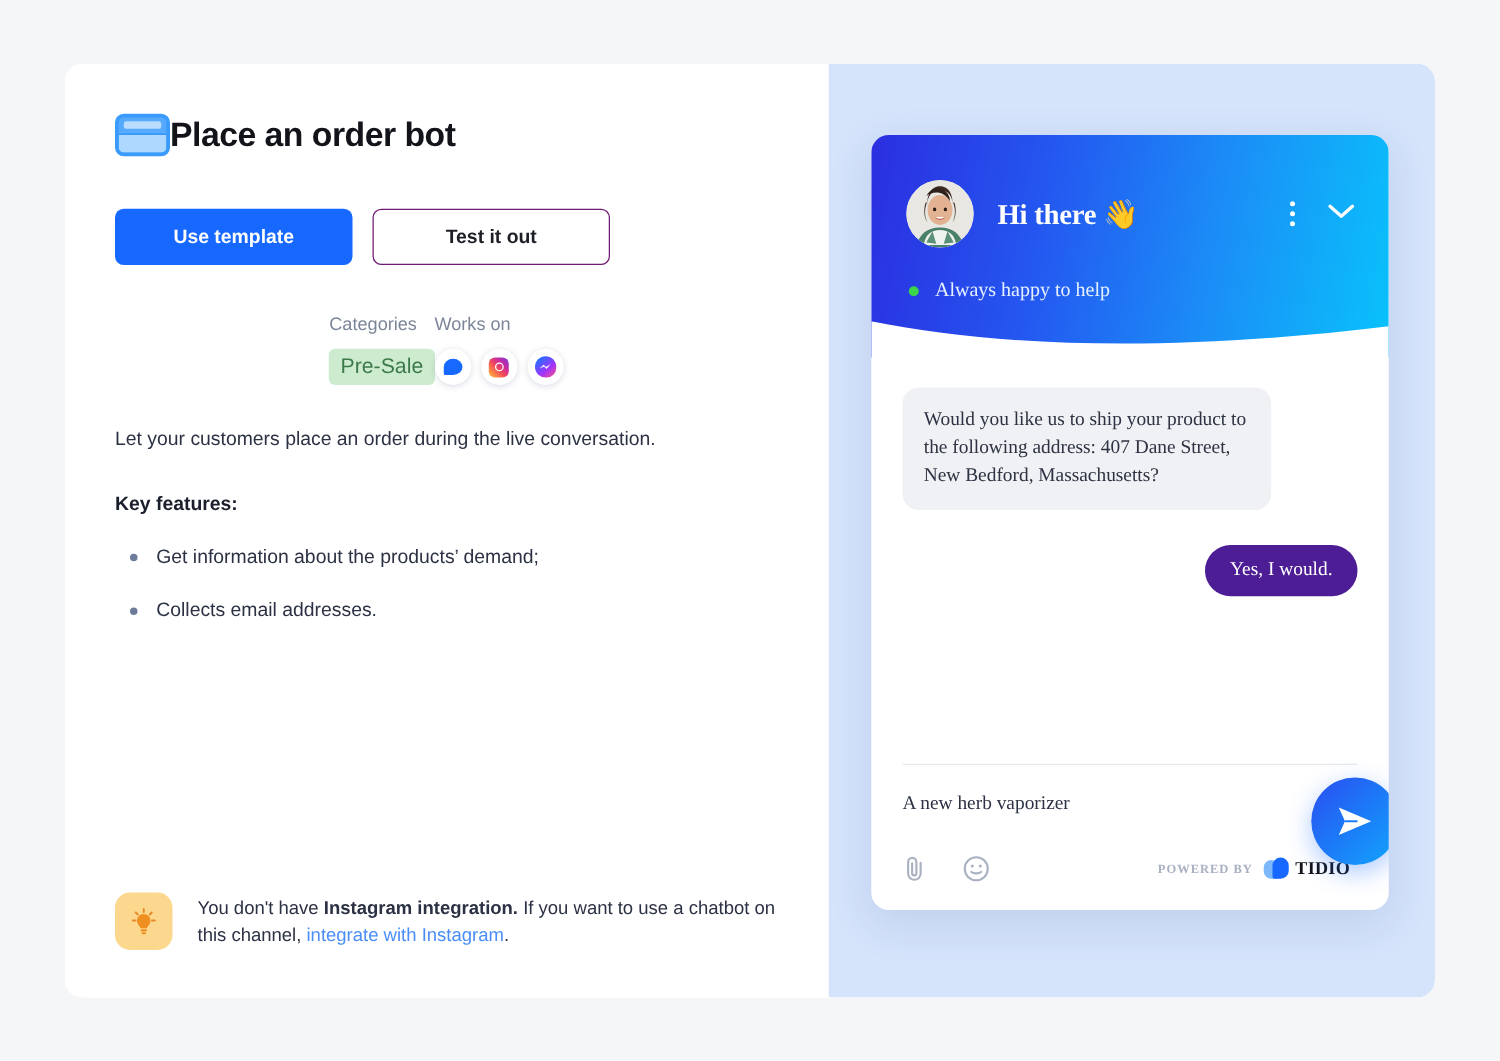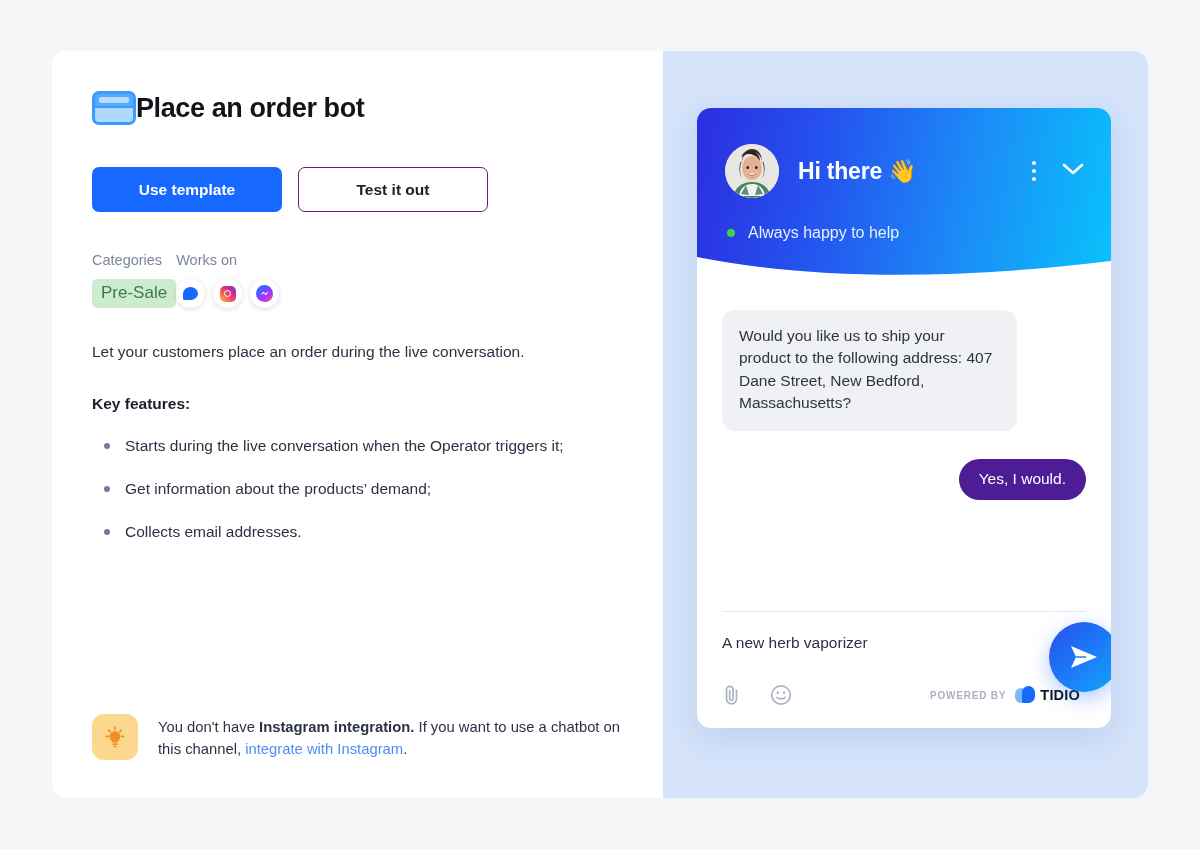--- a/index.html
+++ b/index.html
@@ -56,21 +56,21 @@
     display: flex; align-items: center; justify-content: center;
     cursor: pointer; user-select: none;
   }
   .btn-primary { width: 190px; background: #1668ff; color: #fff; border: none; }
   .btn-secondary {
     width: 190px; background: #fff; color: #1d1f26;
     border: 1px solid #701a75;
   }
 
   .meta-row {
-    display: flex; justify-content: flex-start; align-items: flex-start;
+    display: flex; justify-content: center; align-items: flex-start;
     margin-top: 40px;
   }
   .meta-label { font-size: 14.5px; color: #7c8699; margin-bottom: 11px; }
   .badge {
     display: inline-block; padding: 4px 9px 5px 9px; border-radius: 5px;
     background: #cdeccf; color: #3d7a4a; font-size: 17px;
   }
   .works-block { text-align: left; margin-right: 1px; }
   .channel-icons { display: flex; gap: 8px; }
   .chan {
@@ -133,21 +133,21 @@
     position: relative;
     border-radius: 0 14px 14px 0;
   }
 
   .widget {
     position: absolute; left: 34px; top: 57px;
     width: 414px; height: 620px;
     background: #fff; border-radius: 14px;
     box-shadow: 0 10px 34px rgba(40,70,140,0.13);
     overflow: hidden;
-    display: flex; flex-direction: column;
+    display: flex; flex-direction: column; font-family: Liberation Serif, serif;
   }
   .widget-header {
     position: relative; height: 178px; flex: none;
     background: linear-gradient(100deg,#2b2ee0 0%, #2457f0 33%, #1b8ef7 66%, #09c2fb 100%);
   }
   .wh-top { display: flex; align-items: center; padding: 36px 26px 0 28px; }
   .avatar {
     width: 54px; height: 54px; border-radius: 50%; flex: none;
     overflow: hidden; background: #e6e6e6; position: relative;
   }
@@ -254,21 +254,20 @@
                 </span>
             </div>
           </div>
         </div>
       </div>
 
       <div class="desc">Let your customers place an order during the live conversation.</div>
       <div class="subhead">Key features:</div>
 
       <ul class="features">
-        <li>Starts during the live conversation when the Operator triggers it;</li>
         <li>Get information about the products’ demand;</li>
         <li>Collects email addresses.</li>
       </ul>
 
       <div class="notice">
         <div class="bulb-box">
           <svg width="26" height="26" viewBox="0 0 26 26" aria-hidden="true">
             <g stroke="#e8892a" stroke-width="1.6" stroke-linecap="round">
               <line x1="13" y1="3.2" x2="13" y2="5.6"></line>
               <line x1="6.6" y1="6.0" x2="8.2" y2="7.6"></line>

